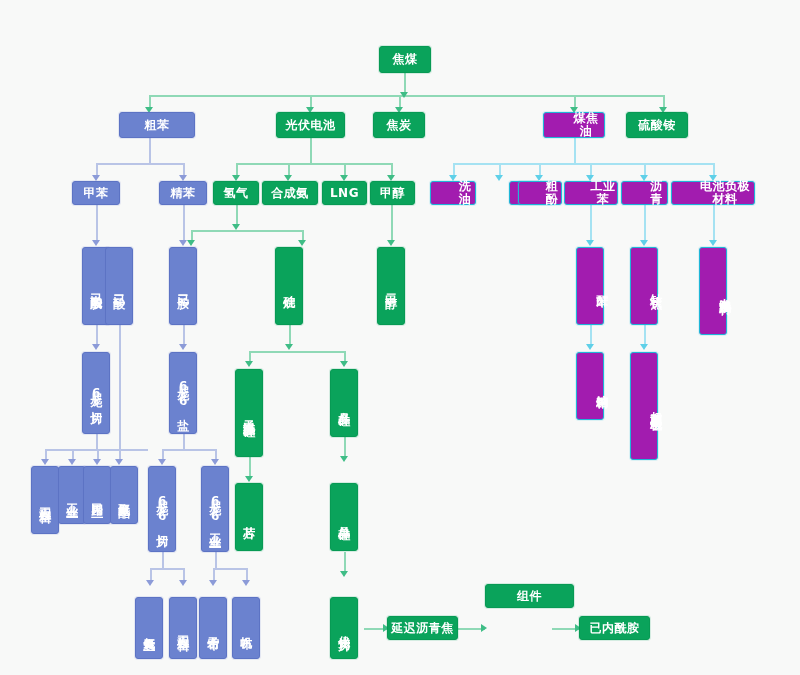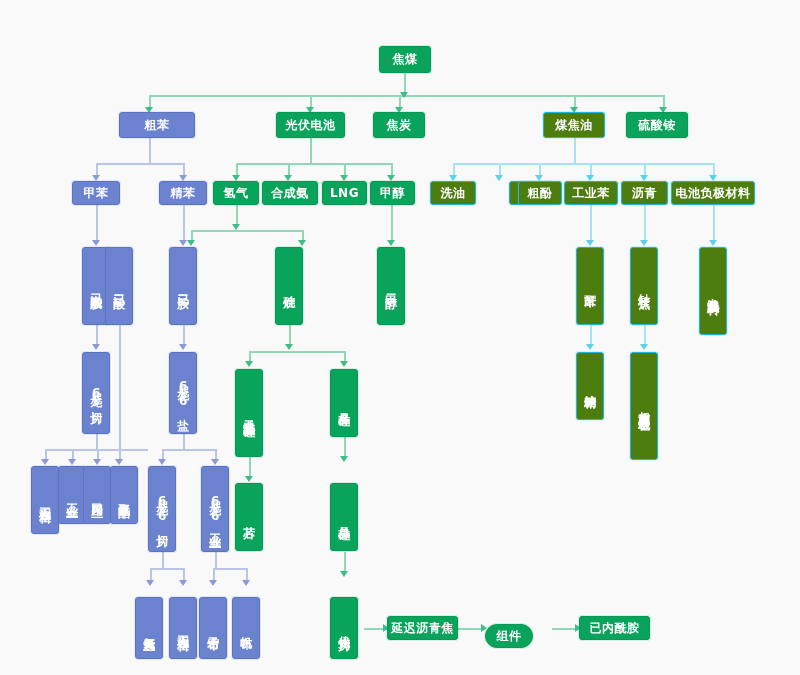--- a/index.html
+++ b/index.html
@@ -29,21 +29,21 @@
   .node.v{
     writing-mode:vertical-rl;
     text-orientation:upright;
     font-size:12px;
     letter-spacing:1px;
   }
 
   
   .c-green{background:#0aa35b;border:1px solid #079a54;box-shadow:0 0 0 1px rgba(10,163,91,.15);}
   .c-blue {background:#6b82cf;border:1px solid #5c73c4;box-shadow:0 0 0 1px rgba(107,130,207,.15);}
-  .c-cyan {background:#4d7c0f;border:1px solid #1fb6d8;box-shadow:0 0 0 1px rgba(44,192,224,.15);}
+  .c-cyan {background:#a21caf;border:1px solid #1fb6d8;box-shadow:0 0 0 1px rgba(44,192,224,.15);padding-left:24px;}
 
   
   .ln{position:absolute;z-index:1;}
   .ln.v{width:1.5px;}
   .ln.h{height:1.5px;}
   .g{background:#8fd9b6;}
   .b{background:#b9c4e6;}
   .y{background:#a5e2f2;}
 
   .arw{position:absolute;width:0;height:0;z-index:2;
@@ -251,16 +251,16 @@
   <div class="node v c-green" style="left:235px;top:483px;width:28px;height:68px;">芯片</div>
   <div class="node v c-green" style="left:330px;top:483px;width:28px;height:68px;">单晶硅</div>
 
   <div class="node v c-blue" style="left:135px;top:597px;width:28px;height:62px;">气囊丝</div>
   <div class="node v c-blue" style="left:169px;top:597px;width:28px;height:62px;">工程塑料</div>
   <div class="node v c-blue" style="left:199px;top:597px;width:28px;height:62px;">帘子布</div>
   <div class="node v c-blue" style="left:232px;top:597px;width:28px;height:62px;">帆布</div>
 
   <div class="node v c-green" style="left:330px;top:597px;width:28px;height:62px;">光伏切片</div>
   <div class="node h c-green" style="left:387px;top:616px;width:71px;height:24px;">延迟沥青焦</div>
-  <div class="node h c-green" style="left:485px;top:624px;width:48px;height:24px;border-radius:12px;">组件</div>
+  <div class="node h c-green" style="left:485px;top:584px;width:89px;height:24px;">组件</div>
   <div class="node h c-green" style="left:579px;top:616px;width:71px;height:24px;">已内酰胺</div>
 
 </div>
 
 </body></html>

